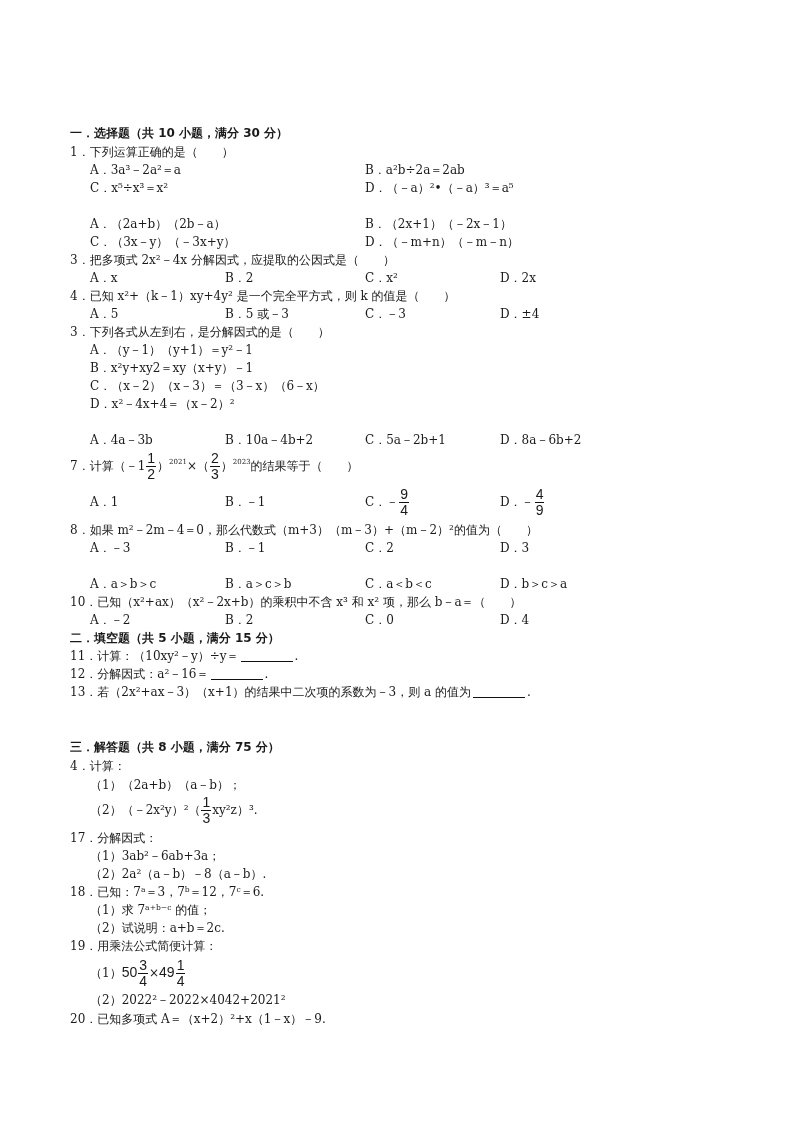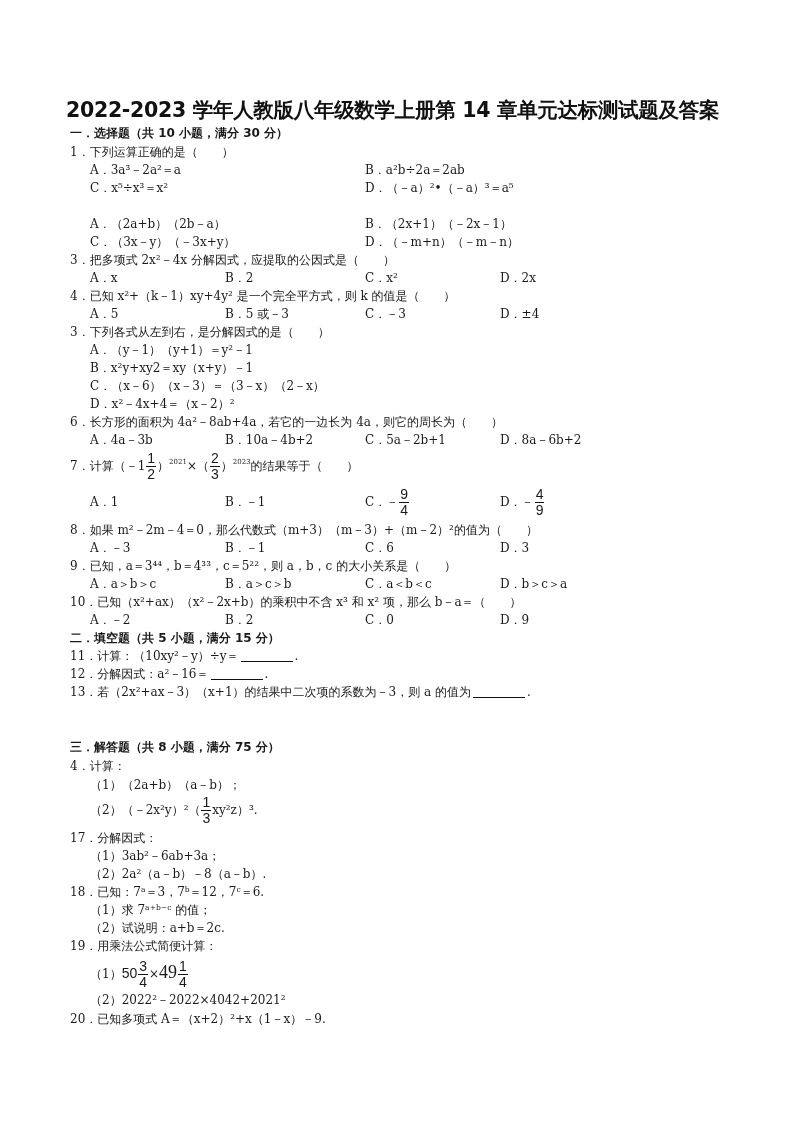--- a/index.html
+++ b/index.html
@@ -25,21 +25,20 @@
     sup { font-size: 7px; vertical-align: 6px; line-height: 0; }
     .blank { display: inline-block; width: 52px; border-bottom: 1px solid #111; height: 12px; vertical-align: -2px; margin: 0 2px; }
     .frac { display: inline-flex; flex-direction: column; align-items: center; vertical-align: middle; font-family: "Liberation Sans", sans-serif; font-size: 14px; line-height: 15px; margin: 0 1px; }
     .frac .num { border-bottom: 1px solid #111; padding: 0 1px; }
     .frac .den { padding: 0 1px; }
   </style>
 </head>
 <body>
 
 <div class="page">
-  <div class="title">2022-2023 学年人教版八年级数学上册第 14 章单元达标测试题及答案</div>
 
   <div class="line section" style="top:125px">一．选择题（共 10 小题，满分 30 分）</div>
 
   <div class="line" style="top:144px">1．下列运算正确的是（　　）</div>
   <div class="opt" style="left:90px;top:162px">A．3a³－2a²＝a</div>
   <div class="opt" style="left:365px;top:162px">B．a²b÷2a＝2ab</div>
   <div class="opt" style="left:90px;top:180px">C．x⁵÷x³＝x²</div>
   <div class="opt" style="left:365px;top:180px">D．（－a）²•（－a）³＝a⁵</div>
 
   <div class="opt" style="left:90px;top:216px">A．（2a+b）（2b－a）</div>
@@ -55,24 +54,23 @@
 
   <div class="line" style="top:288px">4．已知 x²+（k－1）xy+4y² 是一个完全平方式，则 k 的值是（　　）</div>
   <div class="opt" style="left:90px;top:306px">A．5</div>
   <div class="opt" style="left:225px;top:306px">B．5 或－3</div>
   <div class="opt" style="left:365px;top:306px">C．－3</div>
   <div class="opt" style="left:500px;top:306px">D．±4</div>
 
   <div class="line" style="top:324px">3．下列各式从左到右，是分解因式的是（　　）</div>
   <div class="opt" style="left:90px;top:342px">A．（y－1）（y+1）＝y²－1</div>
   <div class="opt" style="left:90px;top:360px">B．x²y+xy2＝xy（x+y）－1</div>
-  <div class="opt" style="left:90px;top:378px">C．（x－6）（x－3）＝（3－x）（2－x）</div>
+  <div class="opt" style="left:90px;top:378px">C．（x－2）（x－3）＝（3－x）（6－x）</div>
   <div class="opt" style="left:90px;top:396px">D．x²－4x+4＝（x－2）²</div>
 
-  <div class="line" style="top:414px">6．长方形的面积为 4a²－8ab+4a，若它的一边长为 4a，则它的周长为（　　）</div>
   <div class="opt" style="left:90px;top:432px">A．4a－3b</div>
   <div class="opt" style="left:225px;top:432px">B．10a－4b+2</div>
   <div class="opt" style="left:365px;top:432px">C．5a－2b+1</div>
   <div class="opt" style="left:500px;top:432px">D．8a－6b+2</div>
 
   <div class="line" style="top:450px;line-height:32px">
     <span>7．计算（－1</span><span class="frac">
         <span class="num">1</span>
         <span class="den">2</span>
       </span>）<sup>2021</sup><span>×（</span><span class="frac">
@@ -87,34 +85,33 @@
         <span class="den">4</span>
       </span></div>
   <div class="opt" style="left:500px;top:486px;line-height:32px"><span>D．－</span><span class="frac">
         <span class="num">4</span>
         <span class="den">9</span>
       </span></div>
 
   <div class="line" style="top:522px">8．如果 m²－2m－4＝0，那么代数式（m+3）（m－3）+（m－2）²的值为（　　）</div>
   <div class="opt" style="left:90px;top:540px">A．－3</div>
   <div class="opt" style="left:225px;top:540px">B．－1</div>
-  <div class="opt" style="left:365px;top:540px">C．6</div>
+  <div class="opt" style="left:365px;top:540px">C．2</div>
   <div class="opt" style="left:500px;top:540px">D．3</div>
 
-  <div class="line" style="top:558px">9．已知，a＝3⁴⁴，b＝4³³，c＝5²²，则 a，b，c 的大小关系是（　　）</div>
   <div class="opt" style="left:90px;top:576px">A．a＞b＞c</div>
   <div class="opt" style="left:225px;top:576px">B．a＞c＞b</div>
   <div class="opt" style="left:365px;top:576px">C．a＜b＜c</div>
   <div class="opt" style="left:500px;top:576px">D．b＞c＞a</div>
 
   <div class="line" style="top:594px">10．已知（x²+ax）（x²－2x+b）的乘积中不含 x³ 和 x² 项，那么 b－a＝（　　）</div>
   <div class="opt" style="left:90px;top:612px">A．－2</div>
   <div class="opt" style="left:225px;top:612px">B．2</div>
   <div class="opt" style="left:365px;top:612px">C．0</div>
-  <div class="opt" style="left:500px;top:612px">D．9</div>
+  <div class="opt" style="left:500px;top:612px">D．4</div>
 
   <div class="line section" style="top:630px">二．填空题（共 5 小题，满分 15 分）</div>
 
   <div class="line" style="top:648px"><span>11．计算：（10xy²－y）÷y＝</span><span class="blank"></span><span>.</span></div>
   <div class="line" style="top:666px"><span>12．分解因式：a²－16＝</span><span class="blank"></span><span>.</span></div>
   <div class="line" style="top:684px"><span>13．若（2x²+ax－3）（x+1）的结果中二次项的系数为－3，则 a 的值为</span><span class="blank"></span><span>.</span></div>
 
   <div class="line section" style="top:739px">三．解答题（共 8 小题，满分 75 分）</div>
 
   <div class="line" style="top:758px">4．计算：</div>
@@ -129,20 +126,20 @@
   <div class="opt" style="left:90px;top:866px">（2）2a²（a－b）－8（a－b）.</div>
 
   <div class="line" style="top:884px">18．已知：7ᵃ＝3，7ᵇ＝12，7ᶜ＝6.</div>
   <div class="opt" style="left:90px;top:902px">（1）求 7ᵃ⁺ᵇ⁻ᶜ 的值；</div>
   <div class="opt" style="left:90px;top:920px">（2）试说明：a+b＝2c.</div>
 
   <div class="line" style="top:938px">19．用乘法公式简便计算：</div>
   <div class="opt" style="left:90px;top:956px;line-height:32px"><span>（1）</span><span style="font-family:'Liberation Sans',sans-serif;font-size:14px">50</span><span class="frac">
         <span class="num">3</span>
         <span class="den">4</span>
-      </span><span>×</span><span style="font-family:Liberation Serif, serif;font-size:18px">49</span><span class="frac">
+      </span><span>×</span><span style="font-family:Liberation Sans, sans-serif;font-size:14px">49</span><span class="frac">
         <span class="num">1</span>
         <span class="den">4</span>
       </span></div>
   <div class="opt" style="left:90px;top:992px">（2）2022²－2022×4042+2021²</div>
 
   <div class="line" style="top:1011px">20．已知多项式 A＝（x+2）²+x（1－x）－9.</div>
 </div>
 
 </body></html>

